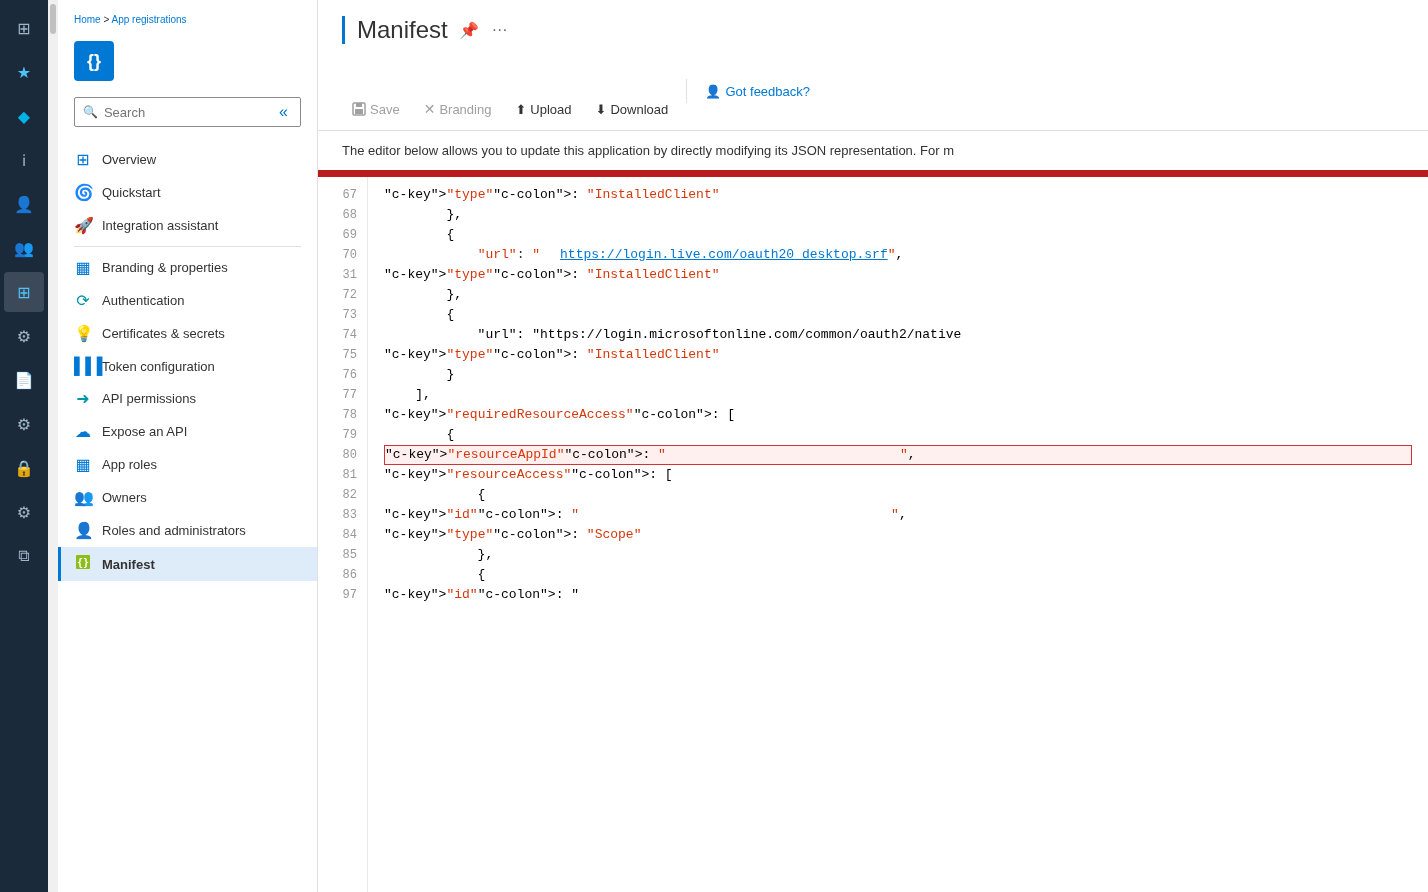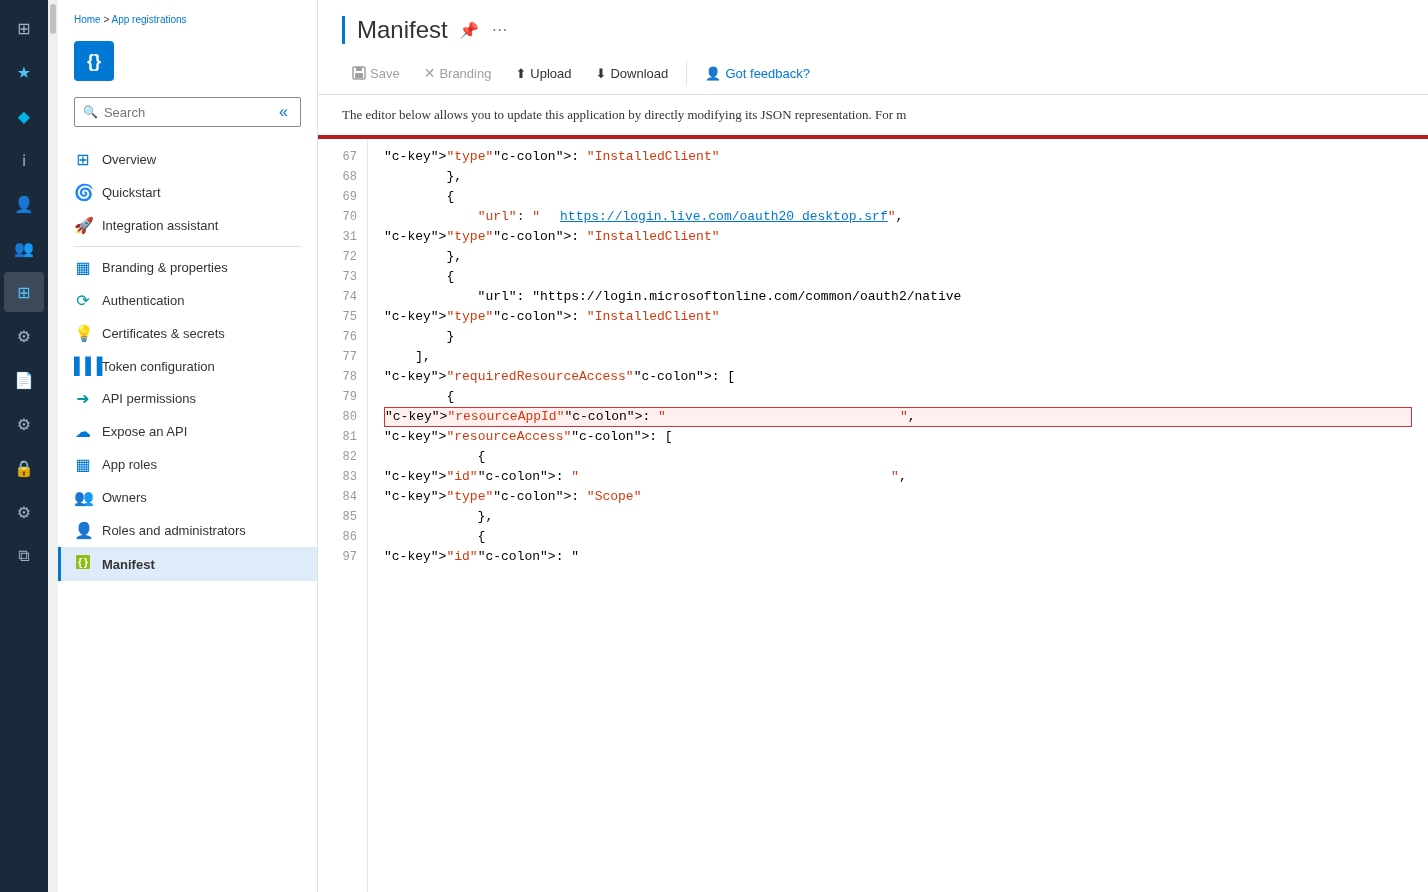--- a/index.html
+++ b/index.html
@@ -183,20 +183,21 @@
       display: flex;
       align-items: center;
       gap: 4px;
       padding: 5px 10px;
       font-size: 13px;
       color: #333;
       background: transparent;
       border: none;
       cursor: pointer;
       border-radius: 2px;
+      margin-top: 36px;
     }
     .toolbar-btn.disabled { color: #a0a0a0; cursor: default; }
     .toolbar-separator {
       width: 1px;
       height: 24px;
       background: #e0e0e0;
       margin: 0 4px;
     }
     .toolbar-feedback {
       display: flex;
@@ -205,22 +206,21 @@
       color: #0078d4;
       cursor: pointer;
       font-size: 13px;
       padding: 5px 10px;
     }
 
     .description-text {
       padding: 12px 24px;
       font-size: 13px;
       color: #333;
-      border-bottom: 4px solid #b91c1c;
-      font-family: Liberation Serif, serif;
+      border-bottom: 7px solid #b91c1c;
     }
 
     
     .editor-area {
       flex: 1;
       overflow: hidden;
       display: flex;
       font-family: 'Consolas', 'Courier New', monospace;
       font-size: 13px;
     }

